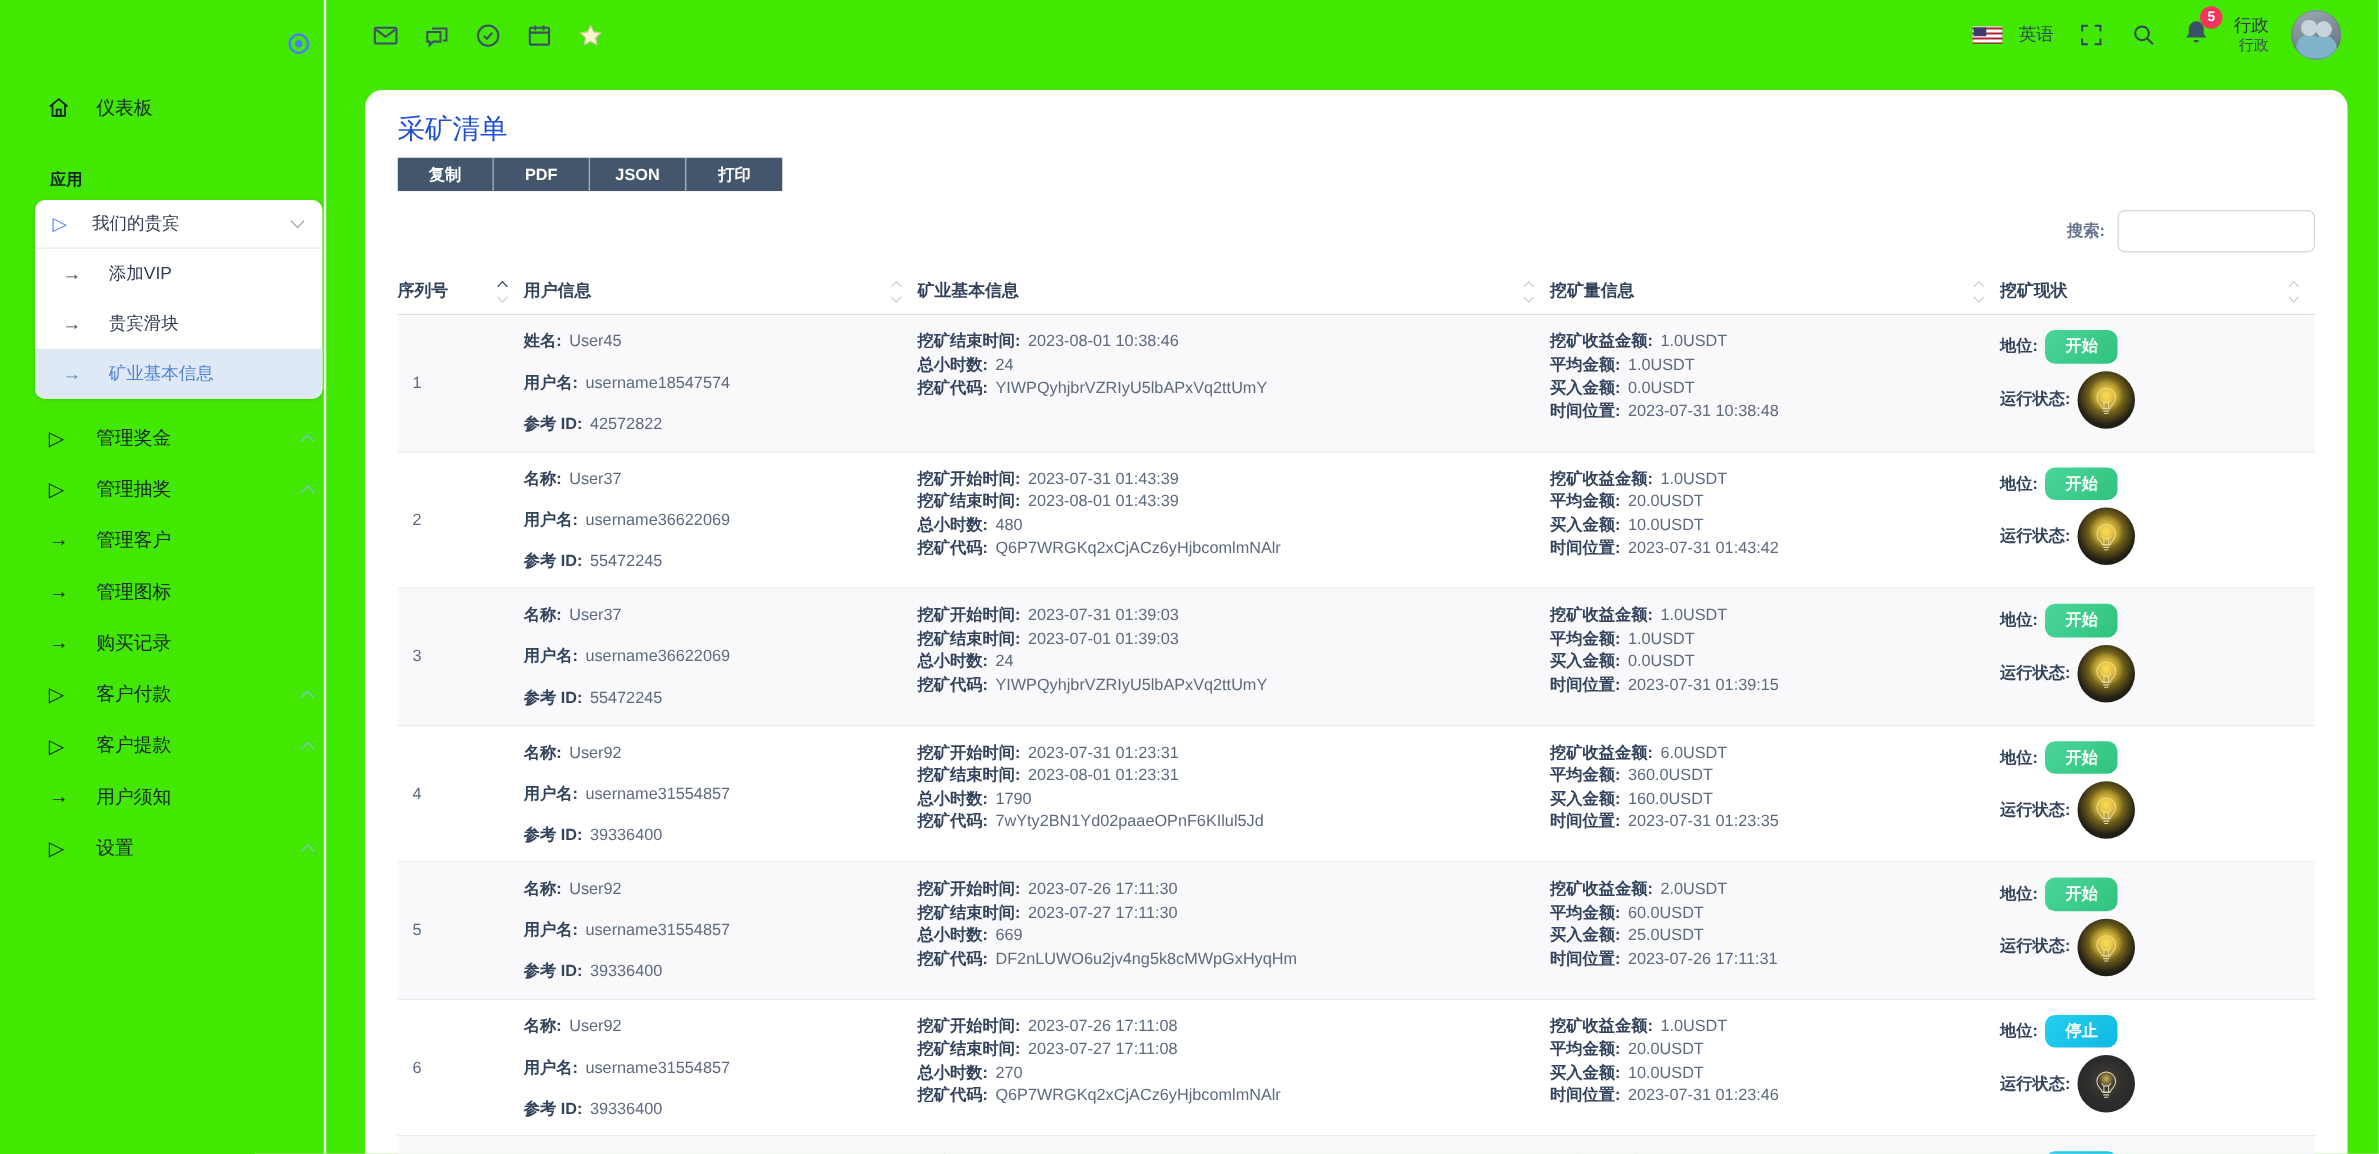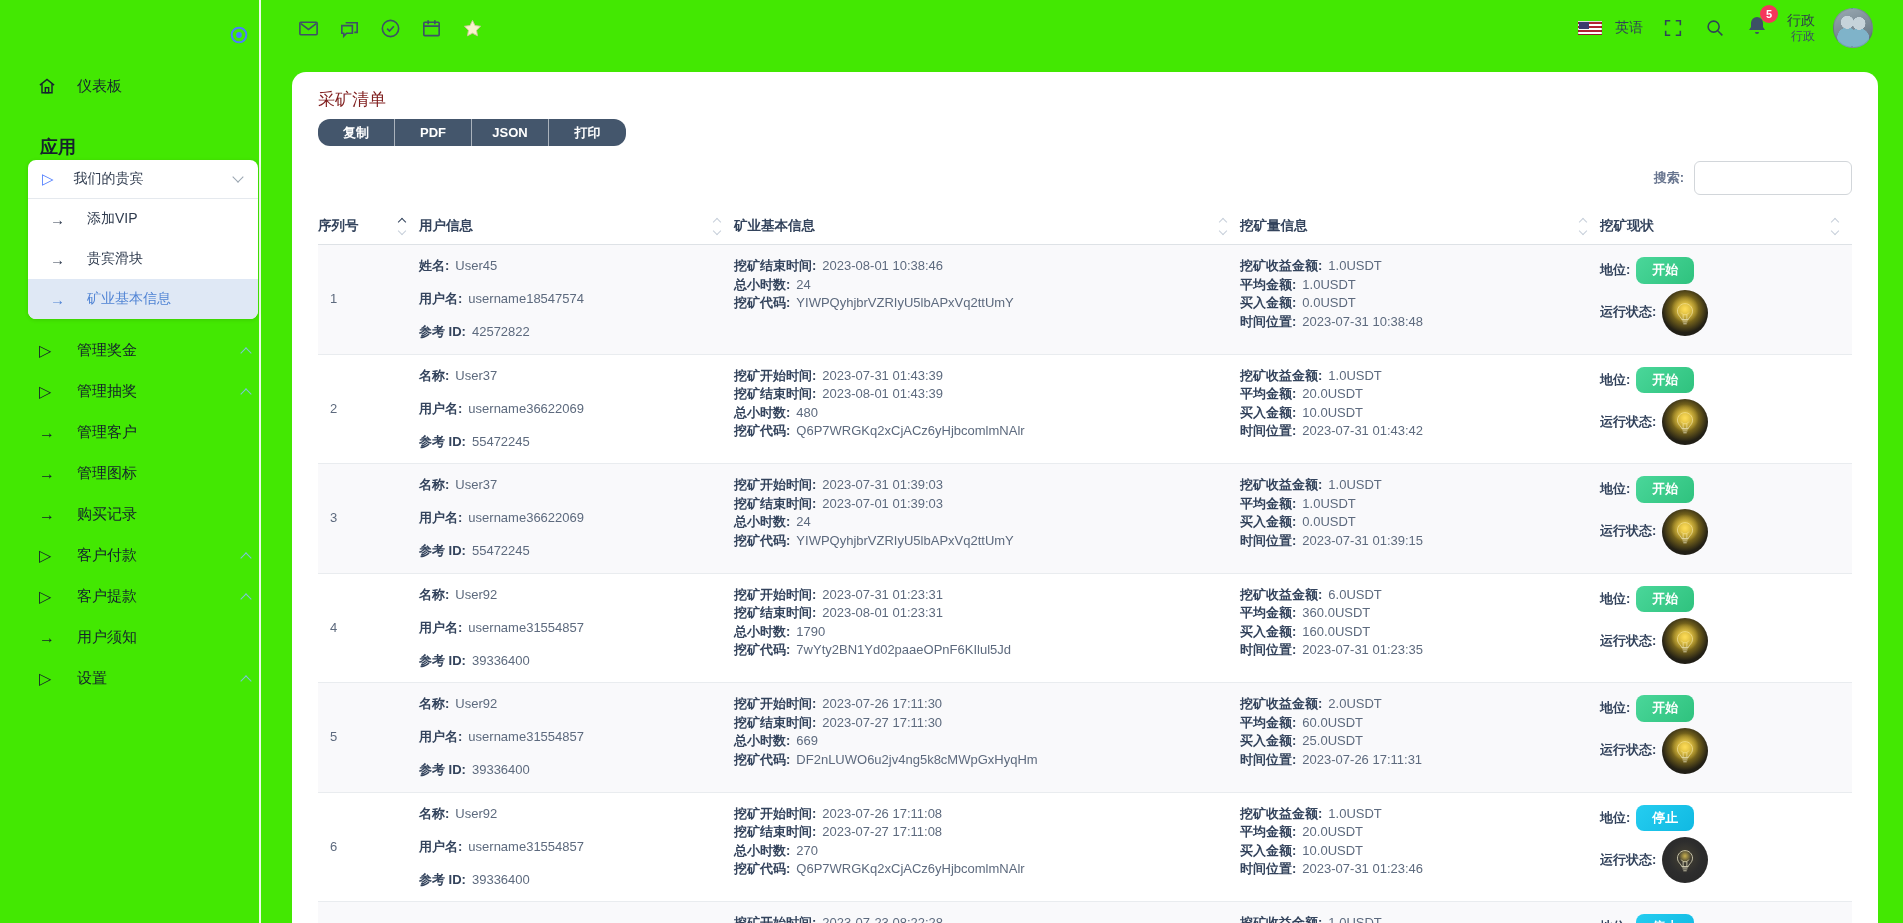--- a/index.html
+++ b/index.html
@@ -25,41 +25,41 @@
                 radial-gradient(circle at 66% 38%, #c6d3da 0 18%, transparent 19%),
                 radial-gradient(circle at 35% 75%, #7fb3c9 0 26%, transparent 27%),
                 radial-gradient(circle at 66% 78%, #7fb3c9 0 26%, transparent 27%),
                 linear-gradient(160deg,#9aa9b2 0%, #5d6d7a 100%); }
 
   
   .vdivider { position:absolute; left:259px; top:0; bottom:0; width:2px; background:rgba(255,255,255,.9); }
   .sidebar { position:absolute; left:13px; top:0; width:259px; height:100%; }
   .sb-toggle { position:absolute; right:22px; top:24px; width:22px; height:22px; cursor:pointer; }
   .sb-dash { position:absolute; left:24px; top:76px; display:flex; align-items:center; gap:20px; color:#16242f; font-size:15px; cursor:pointer; }
-  .sb-section { position:absolute; left:27px; top:135px; color:#14222c; font-size:18px; font-weight:bold; }
+  .sb-section { position:absolute; left:27px; top:135px; color:#14222c; font-size:13px; font-weight:bold; }
   .sb-panel { position:absolute; left:15px; top:160px; width:230px; background:#fff; border-radius:8px; box-shadow:0 1px 4px rgba(0,0,0,.12); overflow:hidden; }
   .sb-prow { height:40px; display:flex; align-items:center; padding:0 14px; cursor:pointer; font-size:14px; color:#2f3b4e; position:relative; }
   .sb-prow.head { border-bottom:1px solid #e5e9ee; height:39px; }
   .sb-prow .tri-blue { color:#4d7cfe; font-size:15px; margin-right:20px; }
   .sb-prow .arr { color:#2f3b4e; font-size:15px; margin:0 22px 0 8px; }
   .sb-prow.active { background:#dfe8f5; color:#4f83d4; }
   .sb-prow.active .arr { color:#4f83d4; }
   .chev { width:8px; height:8px; border:solid #9aa5b1; border-width:0 1.6px 1.6px 0; display:inline-block; }
   .chev.down { transform:rotate(45deg); margin-top:-4px; }
   .chev.up { transform:rotate(-135deg); margin-top:4px; border-color:#7cc4dd; }
   .sb-prow .chev { position:absolute; right:16px; }
   .sb-list { position:absolute; left:0; top:330px; width:259px; }
   .sb-item { height:41px; display:flex; align-items:center; padding:0 22px 0 26px; cursor:pointer; font-size:15px; color:#14222c; position:relative; }
   .sb-item .ic { width:18px; margin-right:20px; font-size:16px; color:#14222c; }
   .sb-item .chev { position:absolute; right:22px; }
 
   
   .card { position:absolute; left:292px; top:72px; width:1586px; height:860px; background:#fff; border-radius:14px 14px 0 0; padding:16px 26px 0 26px; }
-  .page-title { font-family:"Liberation Serif", serif; font-size:17px; color:#7f1d1d; }
-  .btn-group { display:inline-flex; margin-top:8px; border-radius:12px; overflow:hidden;align-items:center; }
+  .page-title { font-family:"Liberation Serif", serif; font-size:22px; color:#1d4ed8; }
+  .btn-group { display:inline-flex; margin-top:8px; border-radius:1px; overflow:hidden;align-items:center; }
   .btn-group button { background:#44566c; color:#fff; border:none; border-right:1px solid rgba(255,255,255,.55); font-size:13px; font-weight:bold; width:77px; height:27px; cursor:pointer; font-family:"Liberation Sans", sans-serif; }
   .btn-group button:last-child { border-right:none; }
   .search-row { display:flex; justify-content:flex-end; align-items:center; gap:10px; margin-top:15px; }
   .search-row label { color:#67748e; font-size:13px; font-weight:bold; }
   .search-row input { width:158px; height:34px; border:1px solid #d2d6da; border-radius:6px; outline:none; padding:0 10px; font-size:13px; color:#344767; }
 
   
   .ttable { margin-top:22px; width:1534px; }
   .thead, .trow { display:grid; grid-template-columns:101px 315px 506px 360px 252px; }
   .thead { border-bottom:1px solid #dee2e6; padding-bottom:9px; }

